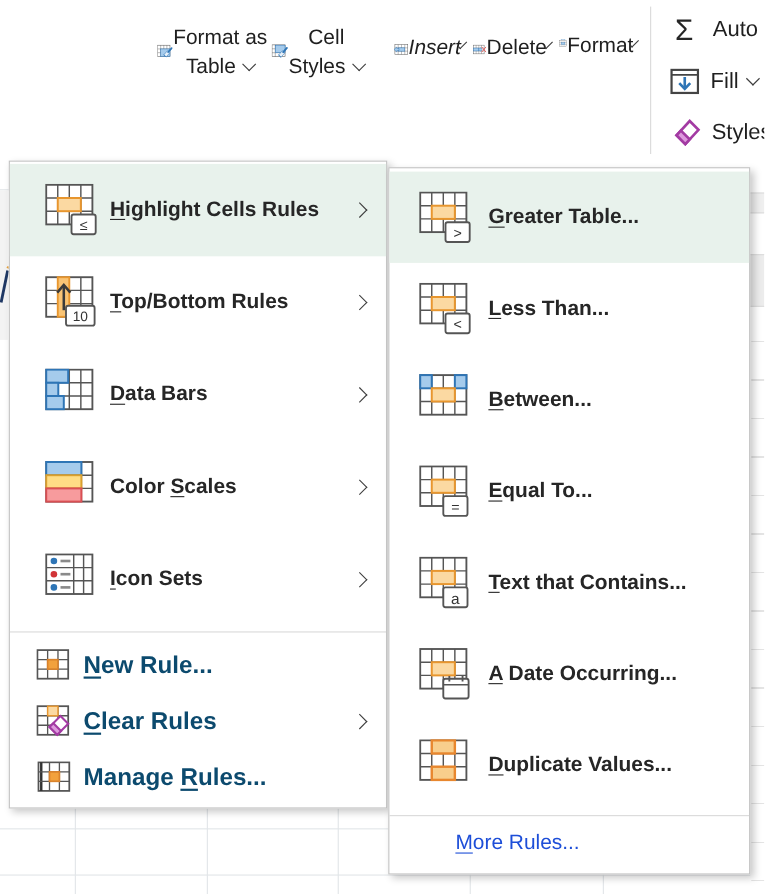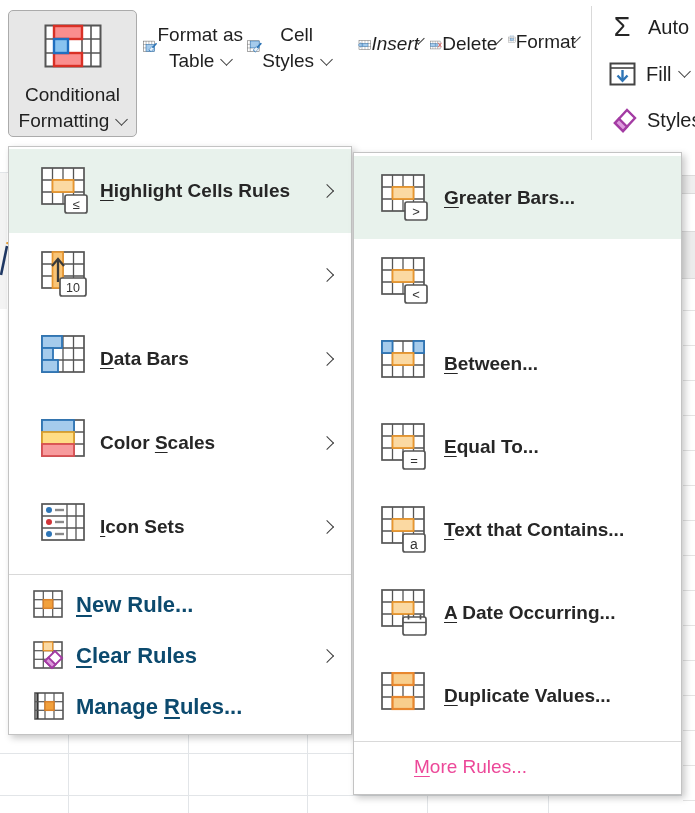--- a/index.html
+++ b/index.html
@@ -44,21 +44,21 @@
   .menu-item.selected{background:#e8f2ec;}
   .mi-icon{position:absolute;left:32px;top:50%;transform:translateY(-50%);line-height:0;}
   .menu-item.small .mi-icon{left:24px;}
   .submenu .mi-icon{left:27px;}
   .lbl{font-size:19px;font-weight:700;color:#262626;white-space:nowrap;}
   .lbl.reg{font-weight:700;color:#0c4a6e;font-size:22px;}
   .u{text-decoration:underline;text-underline-offset:2.5px;}
   .mi-chev{margin-left:auto;margin-right:19px;line-height:0;}
   .menu-sep{height:1px;background:#d9d9d9;margin:5px 0 4px 0;}
   .more-rules{position:relative;display:flex;align-items:center;height:50px;padding-left:60px;cursor:default;}
-  .more-rules .lbl{font-weight:400;color:#ec4899;font-size:19px;}
+  .more-rules .lbl{font-weight:400;color:#1d4ed8;font-size:19px;}
   svg text{font-family:"Liberation Sans",sans-serif;}
 </style>
 </head>
 <body>
 
 <div class="page">
 
   <div>
     <div class="gridline" style="left:0;top:172px;width:8px;height:1px;"></div>
     <div class="abs" style="left:0;top:173px;width:7px;height:136px;background:#f3f3f3;"></div>
@@ -79,38 +79,20 @@
     <div class="gridline" style="left:0;top:795px;width:682px;height:1px;"></div>
     <div class="gridline" style="left:68px;top:735px;width:1px;height:78px;"></div>
     <div class="gridline" style="left:188px;top:735px;width:1px;height:78px;"></div>
     <div class="gridline" style="left:307px;top:735px;width:1px;height:78px;"></div>
     <div class="gridline" style="left:427px;top:735px;width:1px;height:78px;"></div>
     <div class="gridline" style="left:548px;top:735px;width:1px;height:78px;"></div>
   </div>
 
   <div class="ribbon">
 
-    <div class="cf-button">
-      <svg style="margin-top:13px;" width="58" height="44" viewBox="0 0 58 44">
-        <rect x="1.5" y="1.5" width="55" height="41" fill="#fff" stroke="#555" stroke-width="2"></rect>
-        <line x1="10" y1="1" x2="10" y2="43" stroke="#555" stroke-width="1.6"></line>
-        <line x1="38" y1="1" x2="38" y2="43" stroke="#555" stroke-width="1.6"></line>
-        <line x1="47" y1="1" x2="47" y2="43" stroke="#555" stroke-width="1.6"></line>
-        <line x1="24" y1="15" x2="24" y2="29" stroke="#555" stroke-width="1.6"></line>
-        <line x1="1" y1="15" x2="57" y2="15" stroke="#555" stroke-width="1.6"></line>
-        <line x1="1" y1="29" x2="57" y2="29" stroke="#555" stroke-width="1.6"></line>
-        <rect x="10" y="2" width="28" height="13" fill="#fa8e8e" stroke="#d93025" stroke-width="2.4"></rect>
-        <rect x="10" y="29" width="28" height="13" fill="#fa8e8e" stroke="#d93025" stroke-width="2.4"></rect>
-        <rect x="10" y="15" width="14" height="14" fill="#88c3f0" stroke="#1f6fc0" stroke-width="2.4"></rect>
-      </svg>
-      <div class="rb-lbl" style="margin-top:14px;">
-        <span>Conditional</span><br>
-        <span>Formatting</span><span class="chev-down"></span>
-      </div>
-    </div>
 
     <div class="rb-col" style="left:143px;width:100px;">
       <svg style="margin-top:9px;" width="54" height="50" viewBox="0 0 54 50">
         <rect x="1" y="3" width="42" height="38" fill="#fff" stroke="#555" stroke-width="1.8"></rect>
         <line x1="11.5" y1="3" x2="11.5" y2="41" stroke="#555" stroke-width="1.4"></line>
         <line x1="22" y1="3" x2="22" y2="41" stroke="#555" stroke-width="1.4"></line>
         <line x1="32.5" y1="3" x2="32.5" y2="41" stroke="#555" stroke-width="1.4"></line>
         <line x1="1" y1="15.6" x2="43" y2="15.6" stroke="#555" stroke-width="1.4"></line>
         <line x1="1" y1="28.3" x2="43" y2="28.3" stroke="#555" stroke-width="1.4"></line>
         <rect x="11.5" y="15.6" width="31.5" height="25.4" fill="#a5cbec" stroke="#2e75b6" stroke-width="1.8"></rect>
@@ -244,20 +226,21 @@
           <line x1="32.5" y1="1" x2="32.5" y2="37" stroke="#555" stroke-width="1.3"></line>
           <line x1="1" y1="13" x2="43" y2="13" stroke="#555" stroke-width="1.3"></line>
           <line x1="1" y1="25" x2="43" y2="25" stroke="#555" stroke-width="1.3"></line>
           <rect x="11.5" y="1" width="10.5" height="36" fill="#f9c475" stroke="#e8962e" stroke-width="1.7"></rect>
           <path d="M17 31 L17 9" stroke="#3a3a3a" stroke-width="2.3" fill="none"></path>
           <path d="M11 15 L17 8 L23 15" stroke="#3a3a3a" stroke-width="2.3" fill="none"></path>
           <rect x="19" y="27" width="26" height="18" rx="2" fill="#fff" stroke="#555" stroke-width="1.7"></rect>
           <text x="32" y="41" font-size="12.5" fill="#333" text-anchor="middle">10</text>
         </svg>
       </span>
+      <span class="lbl"><span></span><span class="u">T</span><span>op/Bottom Rules</span></span>
       <span class="mi-chev"><span class="chev-right"></span></span>
     </div>
 
     <div class="menu-item">
       <span class="mi-icon">
         <svg width="50" height="48" viewBox="0 0 50 48">
           <rect x="1" y="1" width="42" height="36" fill="#fff" stroke="#555" stroke-width="1.7"></rect>
           <line x1="11.5" y1="1" x2="11.5" y2="37" stroke="#555" stroke-width="1.3"></line>
           <line x1="22" y1="1" x2="22" y2="37" stroke="#555" stroke-width="1.3"></line>
           <line x1="32.5" y1="1" x2="32.5" y2="37" stroke="#555" stroke-width="1.3"></line>
@@ -366,37 +349,38 @@
           <line x1="11.5" y1="1" x2="11.5" y2="37" stroke="#555" stroke-width="1.3"></line>
           <line x1="22" y1="1" x2="22" y2="37" stroke="#555" stroke-width="1.3"></line>
           <line x1="32.5" y1="1" x2="32.5" y2="37" stroke="#555" stroke-width="1.3"></line>
           <line x1="1" y1="13" x2="43" y2="13" stroke="#555" stroke-width="1.3"></line>
           <line x1="1" y1="25" x2="43" y2="25" stroke="#555" stroke-width="1.3"></line>
           <rect x="11.5" y="13" width="21" height="12" fill="#fbd9a2" stroke="#e8962e" stroke-width="1.8"></rect>
           <rect x="24" y="28" width="22" height="18" rx="2" fill="#fff" stroke="#555" stroke-width="1.7"></rect>
           <text x="35" y="42" font-size="13" fill="#333" text-anchor="middle">&gt;</text>
         </svg>
       </span>
-      <span class="lbl"><span></span><span class="u">G</span><span>reater Bars...</span></span>
+      <span class="lbl"><span></span><span class="u">G</span><span>reater Table...</span></span>
     </div>
 
     <div class="menu-item">
       <span class="mi-icon">
         <svg width="50" height="48" viewBox="0 0 50 48">
           <rect x="1" y="1" width="42" height="36" fill="#fff" stroke="#555" stroke-width="1.7"></rect>
           <line x1="11.5" y1="1" x2="11.5" y2="37" stroke="#555" stroke-width="1.3"></line>
           <line x1="22" y1="1" x2="22" y2="37" stroke="#555" stroke-width="1.3"></line>
           <line x1="32.5" y1="1" x2="32.5" y2="37" stroke="#555" stroke-width="1.3"></line>
           <line x1="1" y1="13" x2="43" y2="13" stroke="#555" stroke-width="1.3"></line>
           <line x1="1" y1="25" x2="43" y2="25" stroke="#555" stroke-width="1.3"></line>
           <rect x="11.5" y="13" width="21" height="12" fill="#fbd9a2" stroke="#e8962e" stroke-width="1.8"></rect>
           <rect x="24" y="28" width="22" height="18" rx="2" fill="#fff" stroke="#555" stroke-width="1.7"></rect>
           <text x="35" y="42" font-size="13" fill="#333" text-anchor="middle">&lt;</text>
         </svg>
       </span>
+      <span class="lbl"><span></span><span class="u">L</span><span>ess Than...</span></span>
     </div>
 
     <div class="menu-item">
       <span class="mi-icon">
         <svg width="50" height="48" viewBox="0 0 50 48">
           <rect x="1" y="1" width="42" height="36" fill="#fff" stroke="#555" stroke-width="1.7"></rect>
           <line x1="11.5" y1="1" x2="11.5" y2="37" stroke="#555" stroke-width="1.3"></line>
           <line x1="22" y1="1" x2="22" y2="37" stroke="#555" stroke-width="1.3"></line>
           <line x1="32.5" y1="1" x2="32.5" y2="37" stroke="#555" stroke-width="1.3"></line>
           <line x1="1" y1="13" x2="43" y2="13" stroke="#555" stroke-width="1.3"></line>

